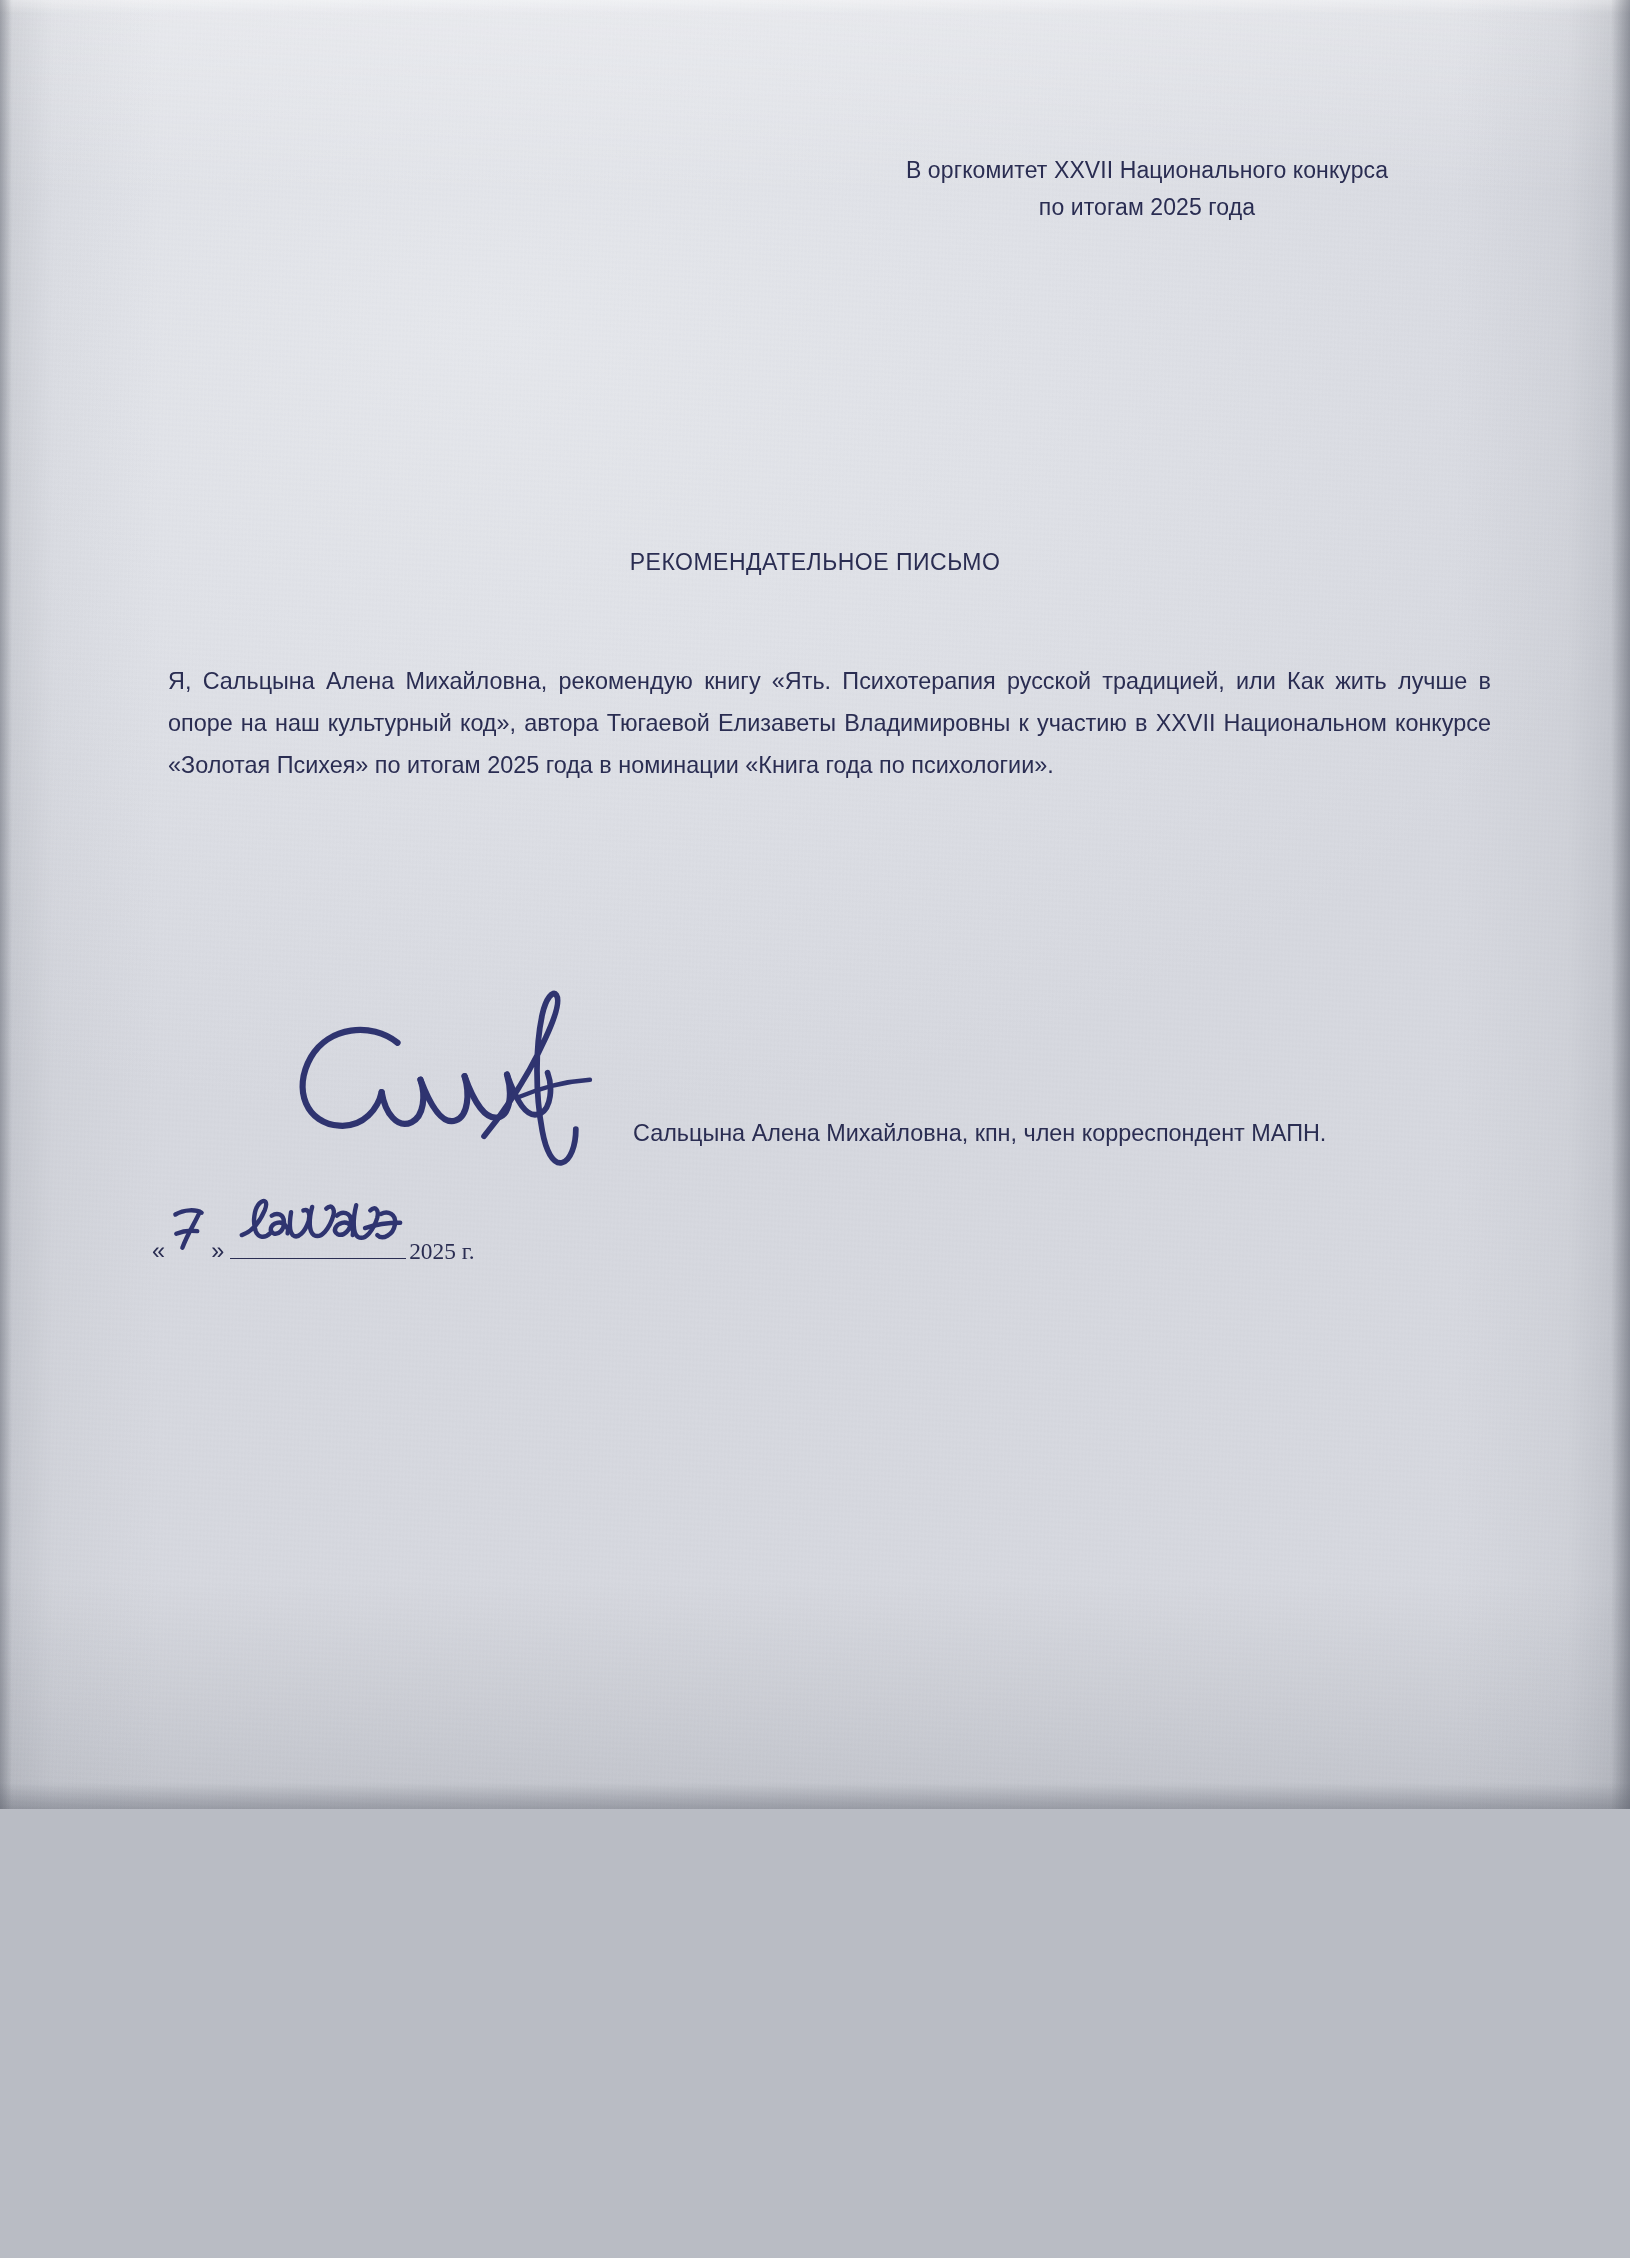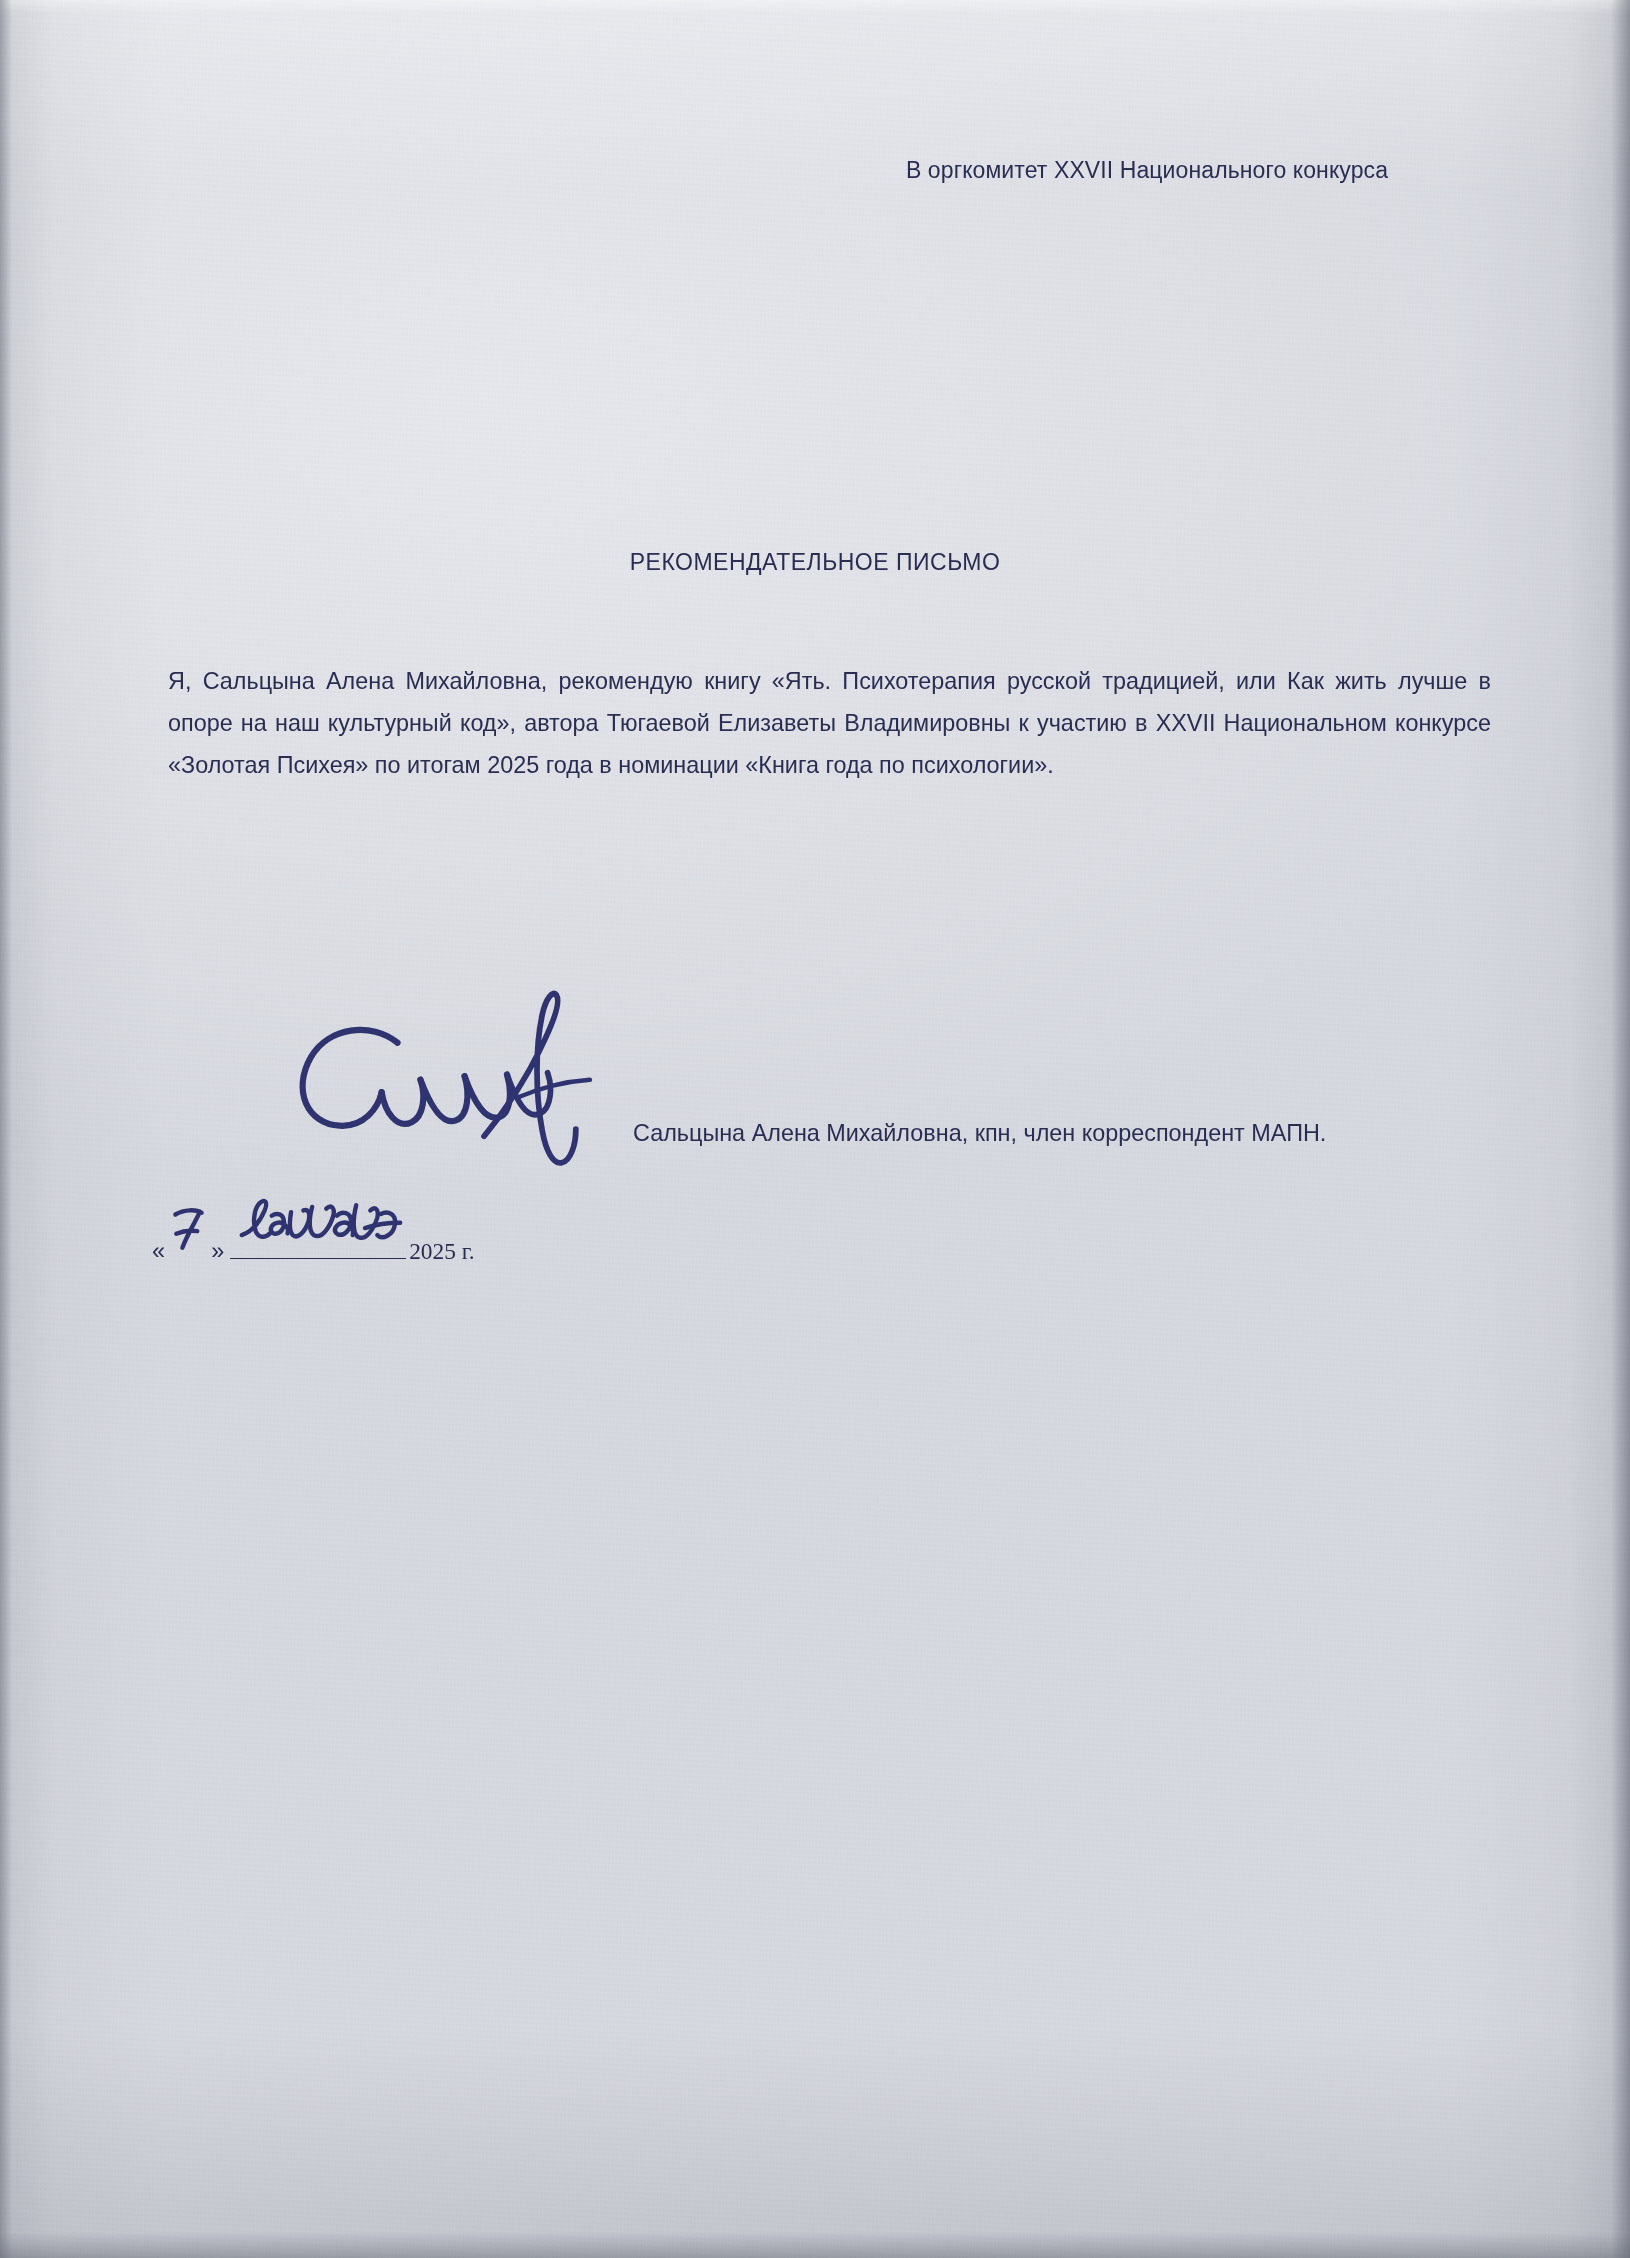--- a/index.html
+++ b/index.html
@@ -12,21 +12,21 @@
     width: 1630px;
     height: 2258px;
     overflow: hidden;
     font-family: "Liberation Sans", sans-serif;
   }
 
   
   .page {
     position: relative;
     width: 1630px;
-    height: 2258px;
+    height: 1809px;
     background:
       radial-gradient(ellipse 1235px 794px at 30% 18%, #e5e7ec 0%, #dfe1e7 45%, #d6d8df 100%),
       linear-gradient(145deg, #e7e9ee 0%, #dcdee4 55%, #d2d4dc 100%);
     overflow: hidden;
   }
   
   .paper-shade {
     position: absolute;
     inset: 0;
     pointer-events: none;
@@ -187,20 +187,21 @@
   <div class="paper-grain"></div>
   <div class="edge-top"></div>
   <div class="edge-left"></div>
   <div class="edge-right"></div>
   <div class="edge-bottom"></div>
 
   <div class="content">
 
     <div class="addressee">
       <span class="line">В оргкомитет XXVII Национального конкурса</span>
+      <span class="line">по итогам 2025 года</span>
     </div>
 
     <div class="doc-title">РЕКОМЕНДАТЕЛЬНОЕ ПИСЬМО</div>
 
     <div class="body-text">Я, Сальцына Алена Михайловна, рекомендую книгу «Ять. Психотерапия русской традицией, или Как жить лучше в опоре на наш культурный код», автора Тюгаевой Елизаветы Владимировны к участию в XXVII Национальном конкурсе «Золотая Психея» по итогам 2025 года в номинации «Книга года по психологии».</div>
 
     <div class="signature">
       <svg width="371" height="203" viewBox="0 0 420 230" fill="none" xmlns="http://www.w3.org/2000/svg">
         <g stroke="#2f3470" stroke-linecap="round" stroke-linejoin="round" fill="none">
           <path d="M150 62 C120 38, 72 44, 52 78 C30 116, 48 154, 84 156 C112 158, 128 136, 132 118" stroke-width="7"></path>

